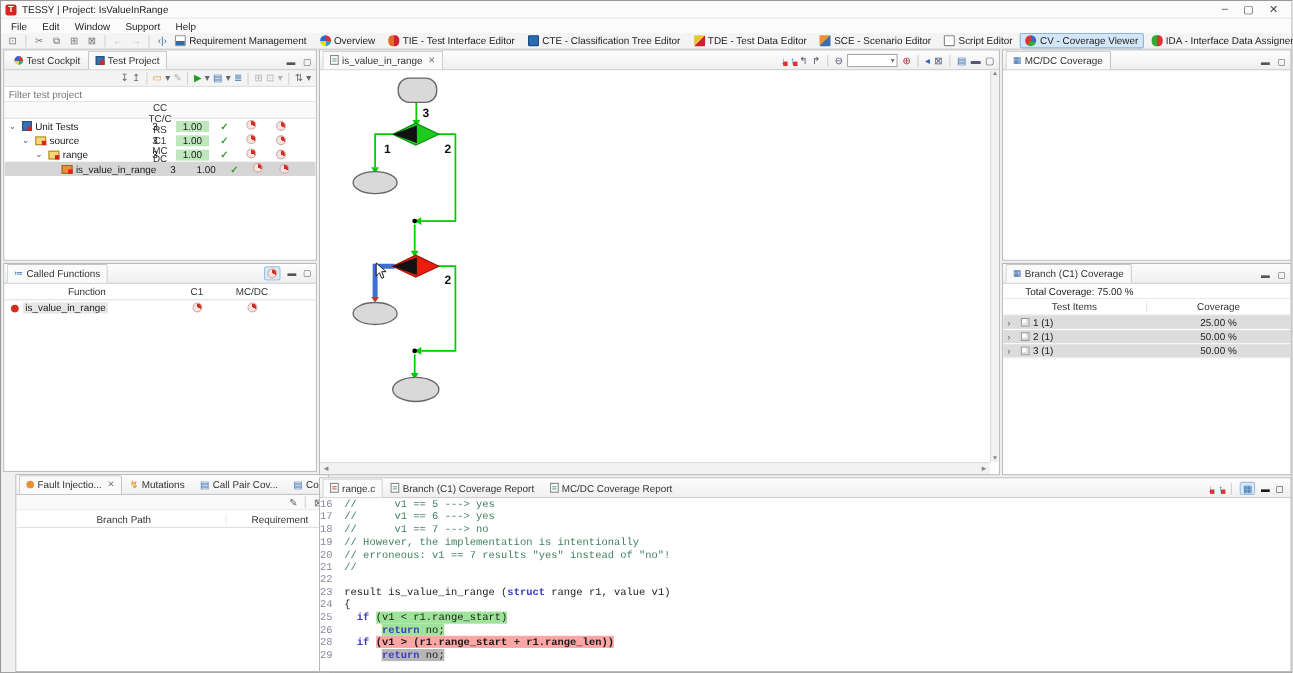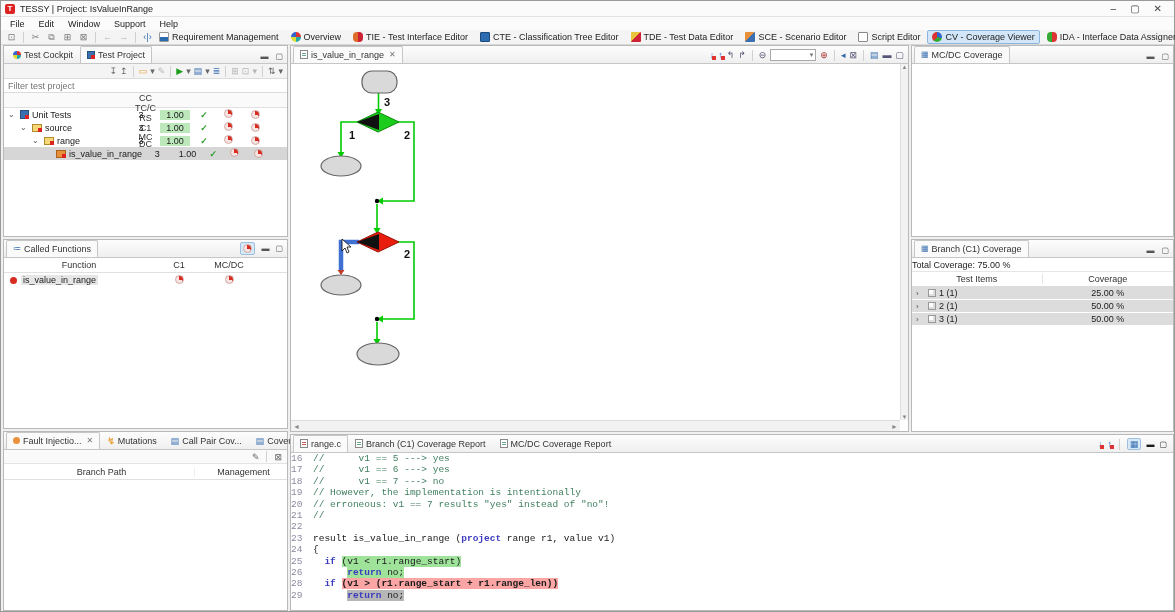--- a/index.html
+++ b/index.html
@@ -112,21 +112,21 @@
   .flow-toolbar { display:flex; align-items:center; gap:4px; padding:0 4px 2px; color:#557; }
   .zoom-combo { width:46px; height:12px; border:1px solid #aaa; background:#fff; display:flex; align-items:center;
     justify-content:flex-end; color:#777; font-size:7px; padding-right:2px; }
   .flow-canvas { position:absolute; left:0; top:0; right:8px; bottom:11px; background:#fff; }
   .vscroll { position:absolute; right:0; top:0; bottom:11px; width:8px; background:#f2f2f2; border-left:1px solid #ddd;
     display:flex; flex-direction:column; justify-content:space-between; align-items:center; color:#888; font-size:6px; }
   .hscroll { position:absolute; left:0; right:8px; bottom:0; height:11px; background:#f2f2f2; border-top:1px solid #ddd;
     display:flex; justify-content:space-between; align-items:center; color:#888; font-size:7px; padding:0 2px; }
 
   
-  .total-line { height:14px; background:#fff; display:flex; align-items:center; padding-left:0;
+  .total-line { height:14px; background:#fff; display:flex; align-items:center; padding-left:20px;
     border-bottom:1px solid #e6e6e6; color:#222; }
   .cov-header { height:15px; display:flex; align-items:center; border-bottom:1px solid #dcdcdc; background:#fff; color:#333; }
   .cov-items { width:50%; text-align:center; border-right:1px solid #e6e6e6; }
   .cov-val { flex:1; text-align:center; }
   .cov-row { height:13px; display:flex; align-items:center; background:#dcdcdc; border-bottom:1px solid #fff; }
   .cov-row .cov-items { display:flex; align-items:center; gap:3px; text-align:left; padding-left:4px; border-right:none; }
   .cube { display:inline-block; width:8px; height:8px; background:#fdfdfd; border:1px solid #999;
     box-shadow:inset -2px -2px 0 #ddd; }
 
   
@@ -367,21 +367,21 @@
               <span class="dot-red"></span>
               <span class="cf-name">is_value_in_range</span>
             </div>
             <div class="cf-c1"><span class="pie"></span></div>
             <div class="cf-mcdc"><span class="pie"></span></div>
           </div>
         </div>
     </div>
   </div>
 
-  <div class="panel" style="left:2px; top:430px; width:285px; height:180px;">
+  <div class="panel" style="left:13px; top:430px; width:285px; height:180px;">
     <div class="tabbar" id="fault-tabs">
         <div class="tab active">
           <span class="dot-red" style="background: rgb(232, 145, 58);"></span>
           <span>Fault Injectio...</span>
           <span class="close-x">✕</span>
         </div>
         <div class="tab">
           <span style="color: rgb(232, 161, 58); font-weight: bold;">↯</span>
           <span>Mutations</span>
         </div>
@@ -400,21 +400,21 @@
         </div>
       </div>
     <div class="fault-toolbar">
       <span>✎</span>
       <span class="tb-sep"></span>
       <span>⊠</span>
     </div>
     <div class="content">
       <div class="ft-header">
         <div class="ft-bp">Branch Path</div>
-        <div class="ft-desc">Management</div>
+        <div class="ft-desc">Requirement</div>
       </div>
     </div>
   </div>
 
   <div class="panel" style="left:289px; top:44px; width:619px; height:387px;">
     <div class="tabbar">
       <div class="tab active">
         <span class="doc-ic"></span>
         <span>is_value_in_range</span>
         <span class="close-x">✕</span>
@@ -594,21 +594,21 @@
       </div>
     <div class="content">
       <div class="code-area" id="code-area">
           <div class="code-line"><span class="lno">16</span><span class="c-comment">//      v1 == 5 ---&gt; yes</span></div>
           <div class="code-line"><span class="lno">17</span><span class="c-comment">//      v1 == 6 ---&gt; yes</span></div>
           <div class="code-line"><span class="lno">18</span><span class="c-comment">//      v1 == 7 ---&gt; no</span></div>
           <div class="code-line"><span class="lno">19</span><span class="c-comment">// However, the implementation is intentionally</span></div>
           <div class="code-line"><span class="lno">20</span><span class="c-comment">// erroneous: v1 == 7 results "yes" instead of "no"!</span></div>
           <div class="code-line"><span class="lno">21</span><span class="c-comment">//</span></div>
           <div class="code-line"><span class="lno">22</span></div>
-          <div class="code-line"><span class="lno">23</span><span>result is_value_in_range (</span><span class="c-kw">project</span><span> range r1, value v1)</span></div>
+          <div class="code-line"><span class="lno">23</span><span>result is_value_in_range (</span><span class="c-kw">struct</span><span> range r1, value v1)</span></div>
           <div class="code-line"><span class="lno">24</span><span>{</span></div>
           <div class="code-line"><span class="lno">25</span><span>  </span><span class="c-kw">if</span><span> </span><span class="hl-green">(v1 &lt; r1.range_start)</span></div>
           <div class="code-line"><span class="lno">26</span><span>      </span><span class="c-kw hl-green">return</span><span class="hl-green"> no;</span></div>
           <div class="code-line"><span class="lno">28</span><span>  </span><span class="c-kw">if</span><span> </span><span class="hl-red">(v1 &gt; (r1.range_start + r1.range_len))</span></div>
           <div class="code-line"><span class="lno">29</span><span>      </span><span class="c-kw hl-gray">return</span><span class="hl-gray"> no;</span></div>
         </div>
     </div>
   </div>
 
 </div>

